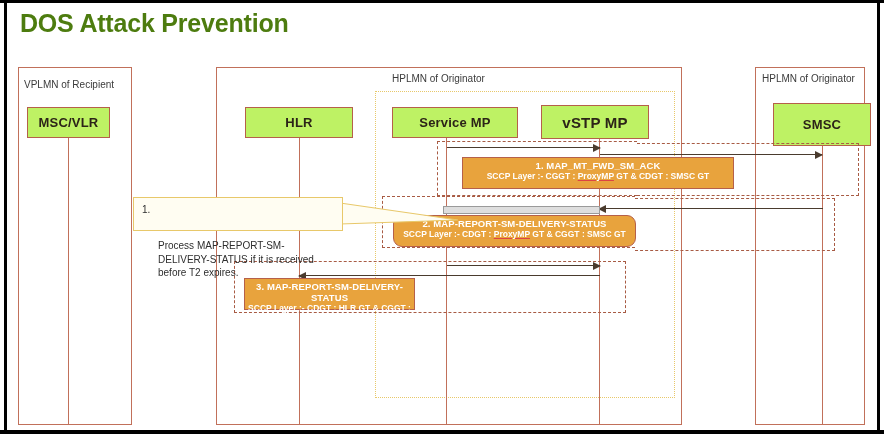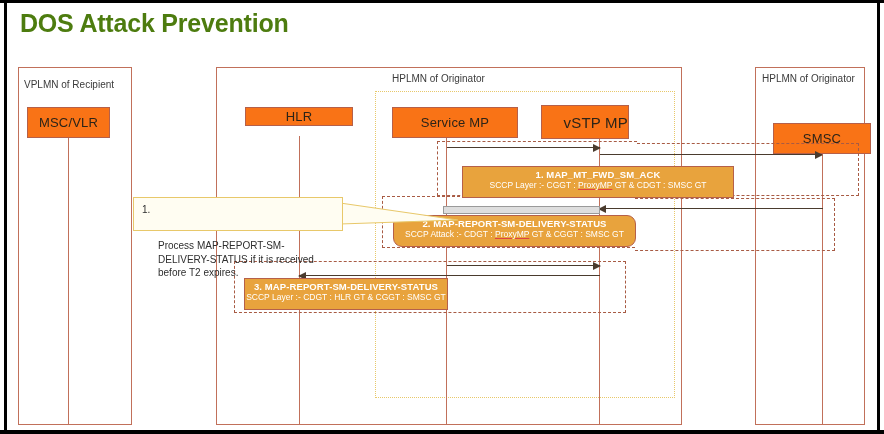--- a/index.html
+++ b/index.html
@@ -40,25 +40,25 @@
   }
   .inner-dotted{
     position:absolute;
     border:1.6px dotted #e8c86a;
     box-sizing:border-box;
   }
 
   
   .node{
     position:absolute;
-    background:#f97316;
+    background:#bef264;
     border:1.5px solid #b5604a;
     box-sizing:border-box;
     display:flex;align-items:center;justify-content:center;
-    font-size:13px;font-weight:normal;color:#2c2418;
+    font-size:13px;font-weight:bold;color:#2c2418;
     letter-spacing:0.2px;
   }
   .node.big{font-size:15px;}
 
   
   .lifeline{
     position:absolute;
     width:0;border-left:1.4px solid #c1705a;
   }
 
@@ -67,21 +67,21 @@
     position:absolute;
     background:#e8a33d;
     border:1.5px solid #b5604a;
     box-sizing:border-box;
     color:#ffffff;
     text-align:center;
     padding-top:2px;
     line-height:1.18;
   }
   .msg .l1{font-size:9.5px;font-weight:bold;letter-spacing:0.1px;}
-  .msg .l2{font-size:8.5px;font-weight:normal;}
+  .msg .l2{font-size:8.5px;font-weight:bold;}
   .msg .l2 .u{text-decoration:underline;text-decoration-color:#d44;}
 
   
   .dashframe{
     position:absolute;
     border:1.4px dashed #a85b44;
     box-sizing:border-box;
   }
   .dashframe.open-r{border-right:none;}
   .dashframe.open-l{border-left:none;}
@@ -142,33 +142,33 @@
   <div class="lifeline" style="left:68px;top:133px;height:289px;"></div>
   <div class="lifeline" style="left:299px;top:133px;height:289px;"></div>
   <div class="lifeline" style="left:446px;top:133px;height:289px;"></div>
   <div class="lifeline" style="left:599px;top:133px;height:289px;"></div>
   <div class="lifeline" style="left:822px;top:133px;height:289px;"></div>
 
   <div class="node" style="left:27px;top:104px;width:83px;height:31px;">
       <span>MSC/VLR</span>
     </div>
 
-  <div class="node" style="left:245px;top:104px;width:108px;height:19px;">
+  <div class="node" style="left:245px;top:104px;width:108px;height:31px;">
       <span>HLR</span>
     </div>
 
   <div class="node" style="left:392px;top:104px;width:126px;height:31px;">
       <span>Service MP</span>
     </div>
 
-  <div class="node big" style="left:541px;top:102px;width:88px;height:34px;justify-content:flex-end;">
+  <div class="node big" style="left:541px;top:102px;width:108px;height:34px;">
       <span>vSTP MP</span>
     </div>
 
-  <div class="node" style="left:773px;top:120px;width:98px;height:31px;">
+  <div class="node" style="left:773px;top:100px;width:98px;height:43px;">
       <span>SMSC</span>
     </div>
 
   <div class="dashframe open-r" style="left:437px;top:138px;width:200px;height:55px;"></div>
   <div class="dashframe open-l" style="left:637px;top:140px;width:222px;height:53px;"></div>
 
   <div class="dashframe open-r" style="left:382px;top:193px;width:253px;height:52px;"></div>
   <div class="dashframe open-l" style="left:635px;top:195px;width:200px;height:53px;"></div>
 
   <div class="dashframe" style="left:234px;top:258px;width:392px;height:52px;"></div>
@@ -178,31 +178,31 @@
   <div class="arrow right" style="left:600px;top:151px;width:222px;"></div>
 
   <div class="arrow left" style="left:599px;top:205px;width:224px;"></div>
 
   <div class="selstripe" style="left:443px;top:203px;width:157px;height:8px;"></div>
 
   <div class="arrow right" style="left:447px;top:262px;width:153px;"></div>
 
   <div class="arrow left" style="left:299px;top:272px;width:301px;"></div>
 
-  <div class="msg" style="left:462px;top:154px;width:272px;height:32px;margin-top:9px;">
+  <div class="msg" style="left:462px;top:154px;width:272px;height:32px;">
     <div class="l1">1. MAP_MT_FWD_SM_ACK</div>
     <div class="l2"><span>SCCP Layer :- CGGT : </span><span class="u">ProxyMP</span><span> GT &amp; CDGT : SMSC GT</span></div>
   </div>
 
   <div class="msg" style="left:393px;top:212px;width:243px;height:32px;border-radius:9px;">
     <div class="l1">2. MAP-REPORT-SM-DELIVERY-STATUS</div>
-    <div class="l2"><span>SCCP Attack :- CDGT : </span><span class="u">ProxyMP</span><span> GT &amp; CGGT : SMSC GT</span></div>
-  </div>
-
-  <div class="msg" style="left:244px;top:275px;width:204px;height:32px;">
+    <div class="l2"><span>SCCP Layer :- CDGT : </span><span class="u">ProxyMP</span><span> GT &amp; CGGT : SMSC GT</span></div>
+  </div>
+
+  <div class="msg" style="left:244px;top:275px;width:171px;height:32px;">
     <div class="l1">3. MAP-REPORT-SM-DELIVERY-STATUS</div>
     <div class="l2"><span>SCCP Layer :- CDGT : HLR GT &amp; CGGT : SMSC GT</span></div>
   </div>
 
   <svg class="leader" style="left:340px;top:195px;width:120px;height:30px;" viewBox="0 0 120 30">
     <polyline points="0,5 118,22 0,26" fill="#fffdf2" stroke="#e8c86a" stroke-width="1.2"></polyline>
   </svg>
 
   <div class="note" style="left:133px;top:194px;width:210px;height:34px;">
     <div class="num">1.</div>

